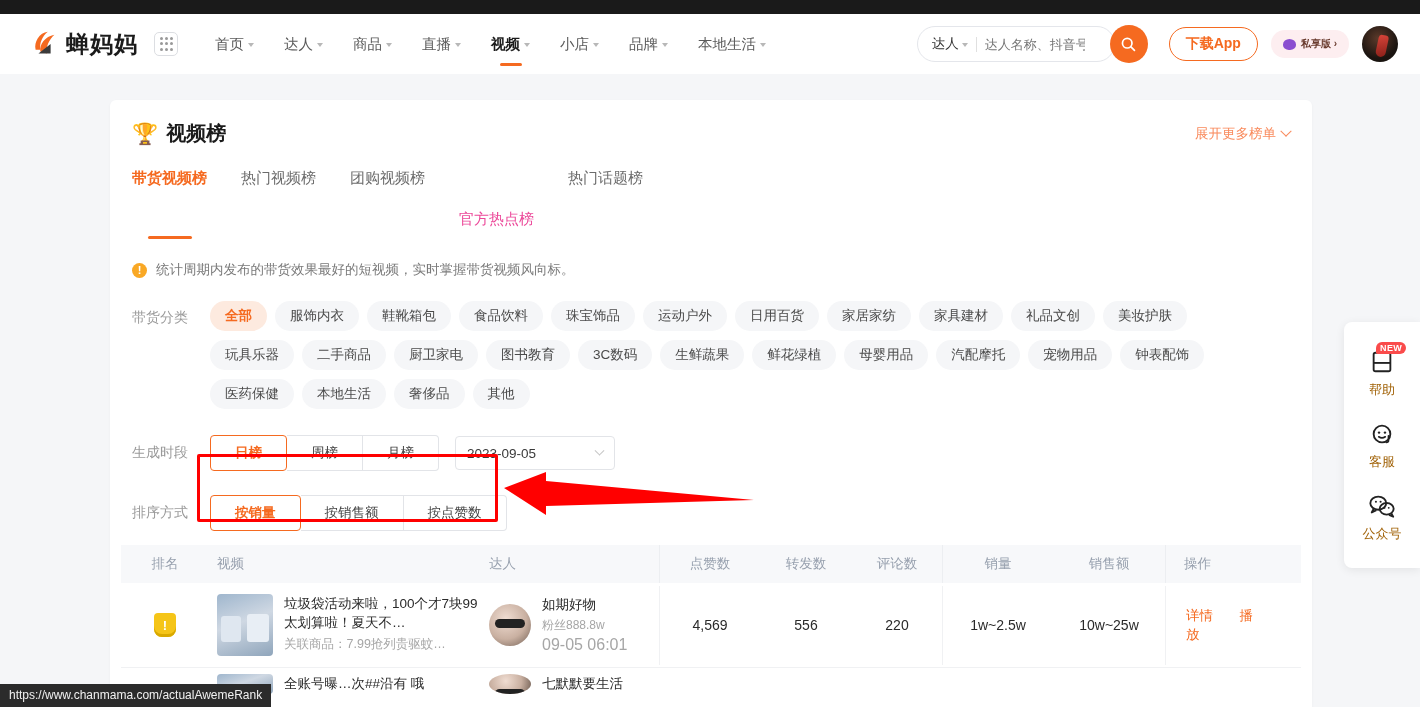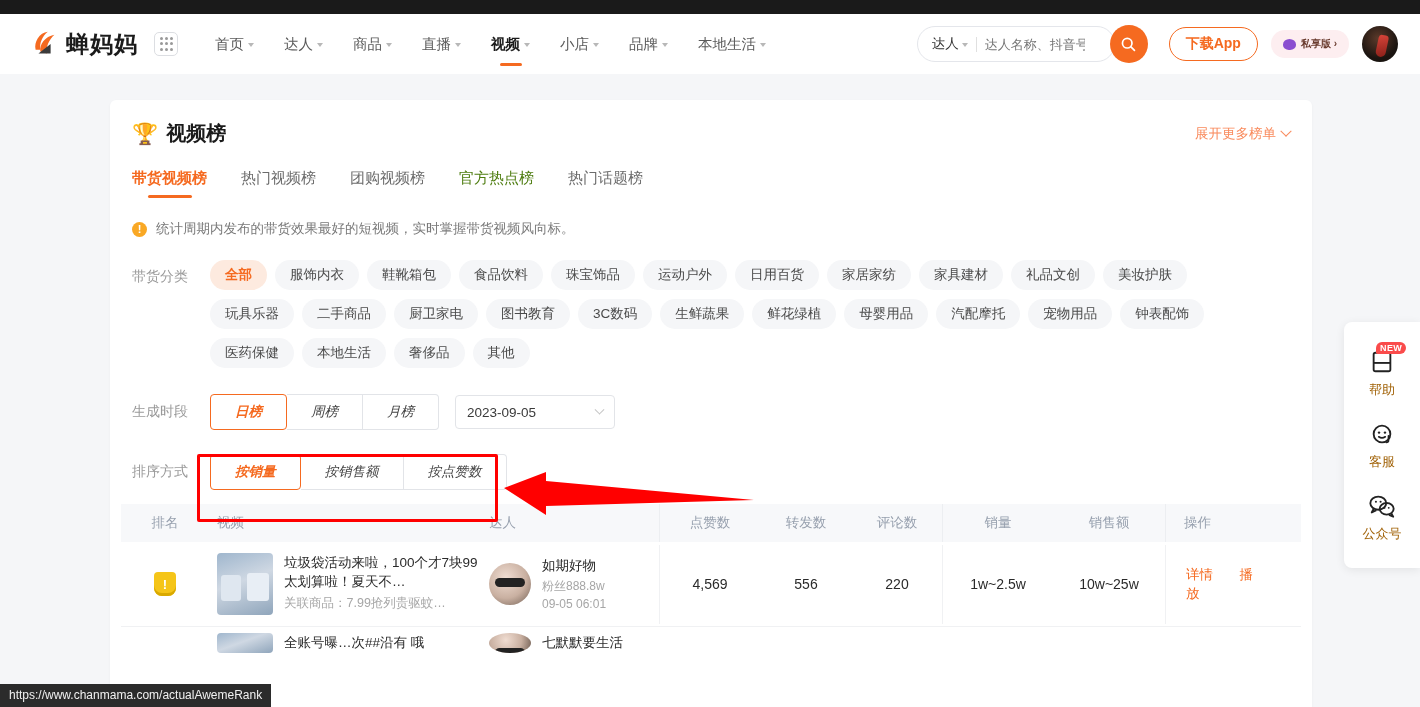--- a/index.html
+++ b/index.html
@@ -103,21 +103,21 @@
     width: 8px; height: 8px; border-right: 1.5px solid #f98a5c;
     border-bottom: 1.5px solid #f98a5c; transform: rotate(45deg) translate(-2px,-2px);
   }
 
   .tabs { display: flex; gap: 34px; padding: 0 22px; margin-top: 22px; }
   .tab {
     font-size: 15px; color: #6b6b6b; cursor: pointer; padding-bottom: 10px;
     position: relative;
   }
   .tab.active { color: #f56a20; font-weight: 700; }
-  .tab.hot { color: #4d7c0f; }
+  .tab.hot { color: #ec4899; margin-top: 41px; }
   .tab.active::after {
     content: ""; position: absolute; left: 50%; transform: translateX(-50%);
     bottom: 0; width: 44px; height: 3px; background: #f56a20; border-radius: 2px;
   }
 
   .notice { display: flex; align-items: center; gap: 9px; padding: 22px 22px 0 22px; }
   .notice-ico {
     width: 15px; height: 15px; border-radius: 50%; background: #f9a825; color: #fff;
     font-size: 11px; font-weight: 700; display: flex; align-items: center;
     justify-content: center; line-height: 1;
@@ -130,21 +130,21 @@
     font-size: 14px; color: #9a9a9a; width: 78px; flex-shrink: 0; padding-top: 8px;
   }
   .chips { display: flex; flex-wrap: wrap; gap: 9px 8px; max-width: 1060px; }
   .chip {
     padding: 6px 15px; border-radius: 15px; background: #f5f6f8; color: #4a4a4a;
     font-size: 13.5px; cursor: pointer; white-space: nowrap;
   }
   .chip.active { background: #fdeadf; color: #f56a20; font-weight: 700; }
 
   .filter-row2 { display: flex; align-items: center; padding: 0 22px; margin-top: 26px; }
-  .seg { display: flex; border-radius: 4px; overflow: visible; font-style: italic; }
+  .seg { display: flex; border-radius: 4px; overflow: visible; }
   .seg-btn {
     padding: 8px 24px; font-size: 13.5px; color: #444; border: 1px solid #e2e4e8;
     border-left: none; cursor: pointer; background: #fff;
   }
   .seg-btn:first-child { border-left: 1px solid #e2e4e8; border-radius: 4px 0 0 4px; }
   .seg-btn:last-child { border-radius: 0 4px 4px 0; }
   .seg-btn.active {
     color: #f56a20; font-weight: 700; border: 1px solid #f56a20; position: relative; z-index: 2;
     border-radius: 4px;
   }
@@ -235,21 +235,21 @@
     width: 42px; height: 42px; border-radius: 50%; flex-shrink: 0;
     background: radial-gradient(circle at 40% 35%, #f0ddd2 0%, #c9b0a1 55%, #6d5b50 100%);
     position: relative; overflow: hidden;
   }
   .daren-av::after {
     content: ""; position: absolute; left: 6px; top: 15px; width: 30px; height: 9px;
     background: #222; border-radius: 5px;
   }
   .daren-name { font-size: 13.5px; color: #2a2a2a; cursor: pointer; }
   .daren-fans { font-size: 12px; color: #a6a6a6; margin-top: 3px; }
-  .daren-time { font-size: 12px; color: #a6a6a6; margin-top: 2px; }
+  .daren-time { font-size: 16px; color: #a6a6a6; margin-top: 2px; }
 
   .num { font-size: 14px; color: #2a2a2a; }
   .op-link { color: #f56a20; font-size: 13.5px; cursor: pointer; margin-right: 22px; }
 
   
   .float-widget {
     position: absolute; right: 0; top: 322px; width: 76px; background: #fff;
     border-radius: 8px 0 0 8px; box-shadow: 0 2px 10px rgba(0,0,0,.08);
     padding: 16px 0 14px 0;
   }

